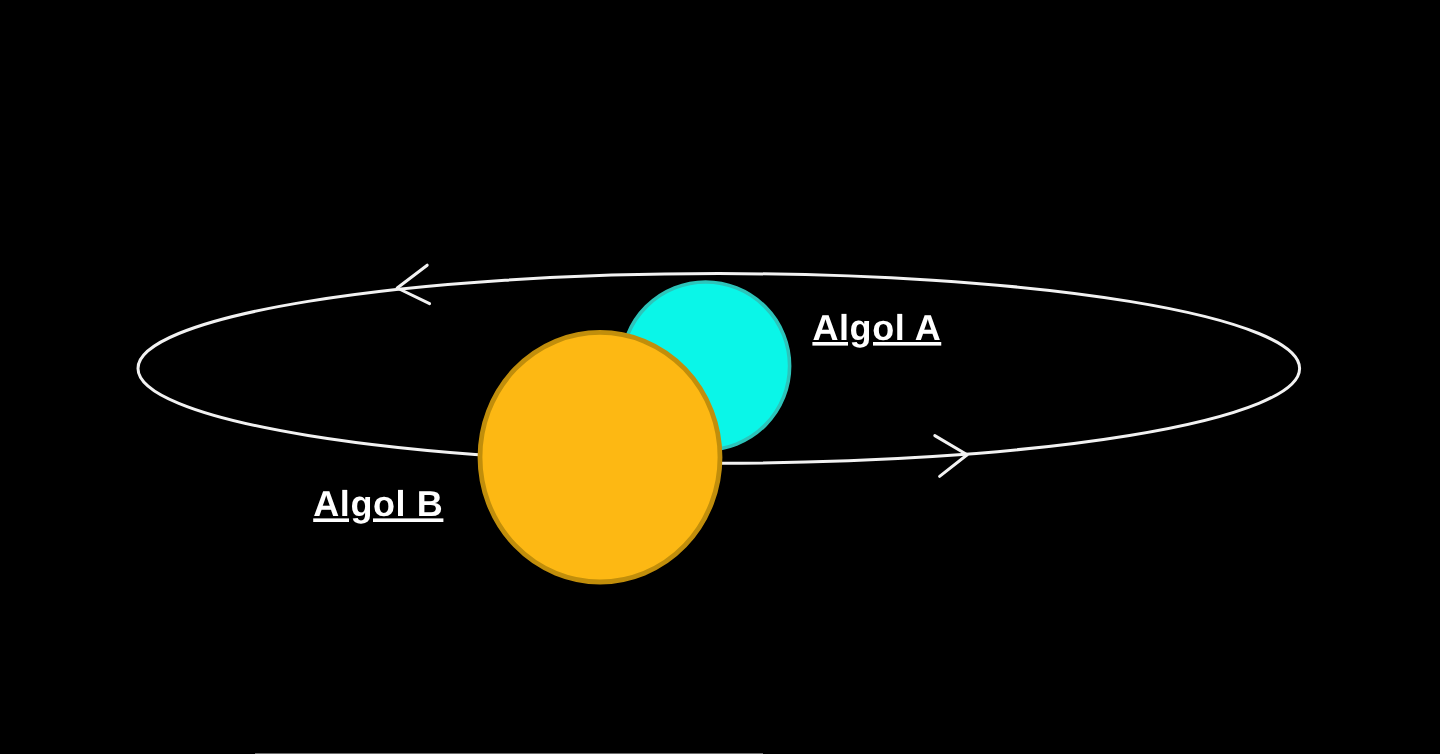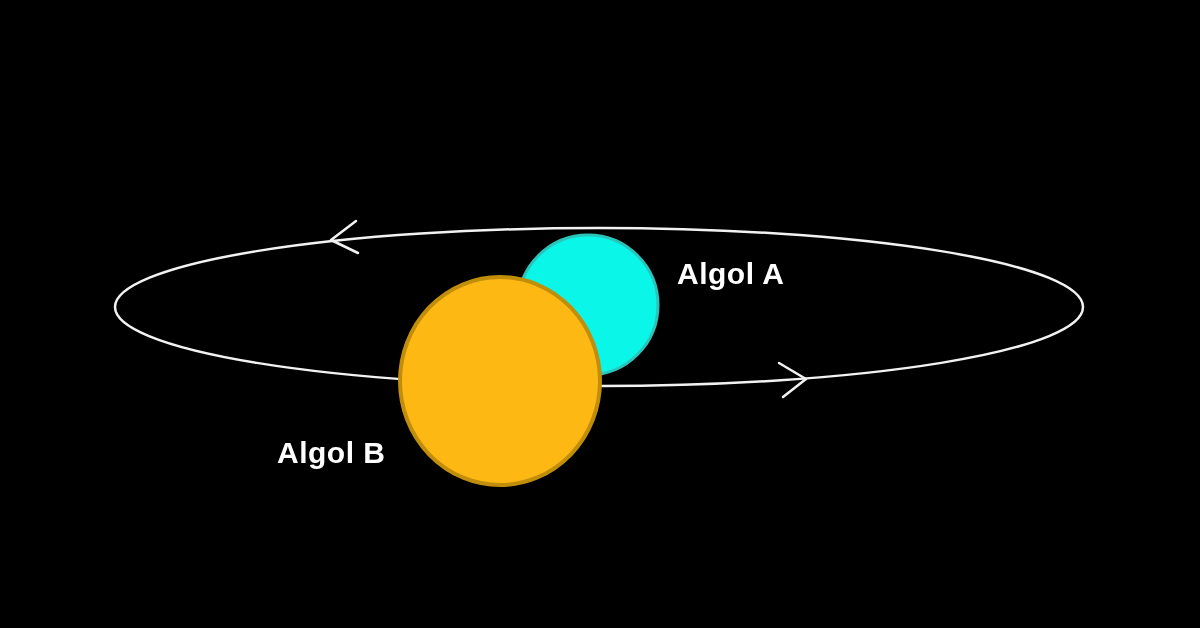--- a/index.html
+++ b/index.html
@@ -23,23 +23,24 @@
     display: block;
   }
   .star-label {
     position: absolute;
     color: #ffffff;
     font-weight: 700;
     font-size: 30px;
     line-height: 1;
     letter-spacing: 0.5px;
     white-space: nowrap;
+    text-decoration: underline;
   }
   .label-algol-a { left: 677px; top: 259px; }
-  .label-algol-b { left: 277px; top: 406px; margin-top: 32px; }
+  .label-algol-b { left: 261px; top: 406px; }
 </style>
 </head>
 <body>
 
 <div class="stage" style="background: rgb(0, 0, 0);">
 
   <svg width="1200" height="628" viewBox="0 0 1200 628">
 
     <ellipse cx="599" cy="307" rx="484" ry="79" fill="none" stroke-width="2.5" stroke="#f2f2f2"></ellipse>
 

